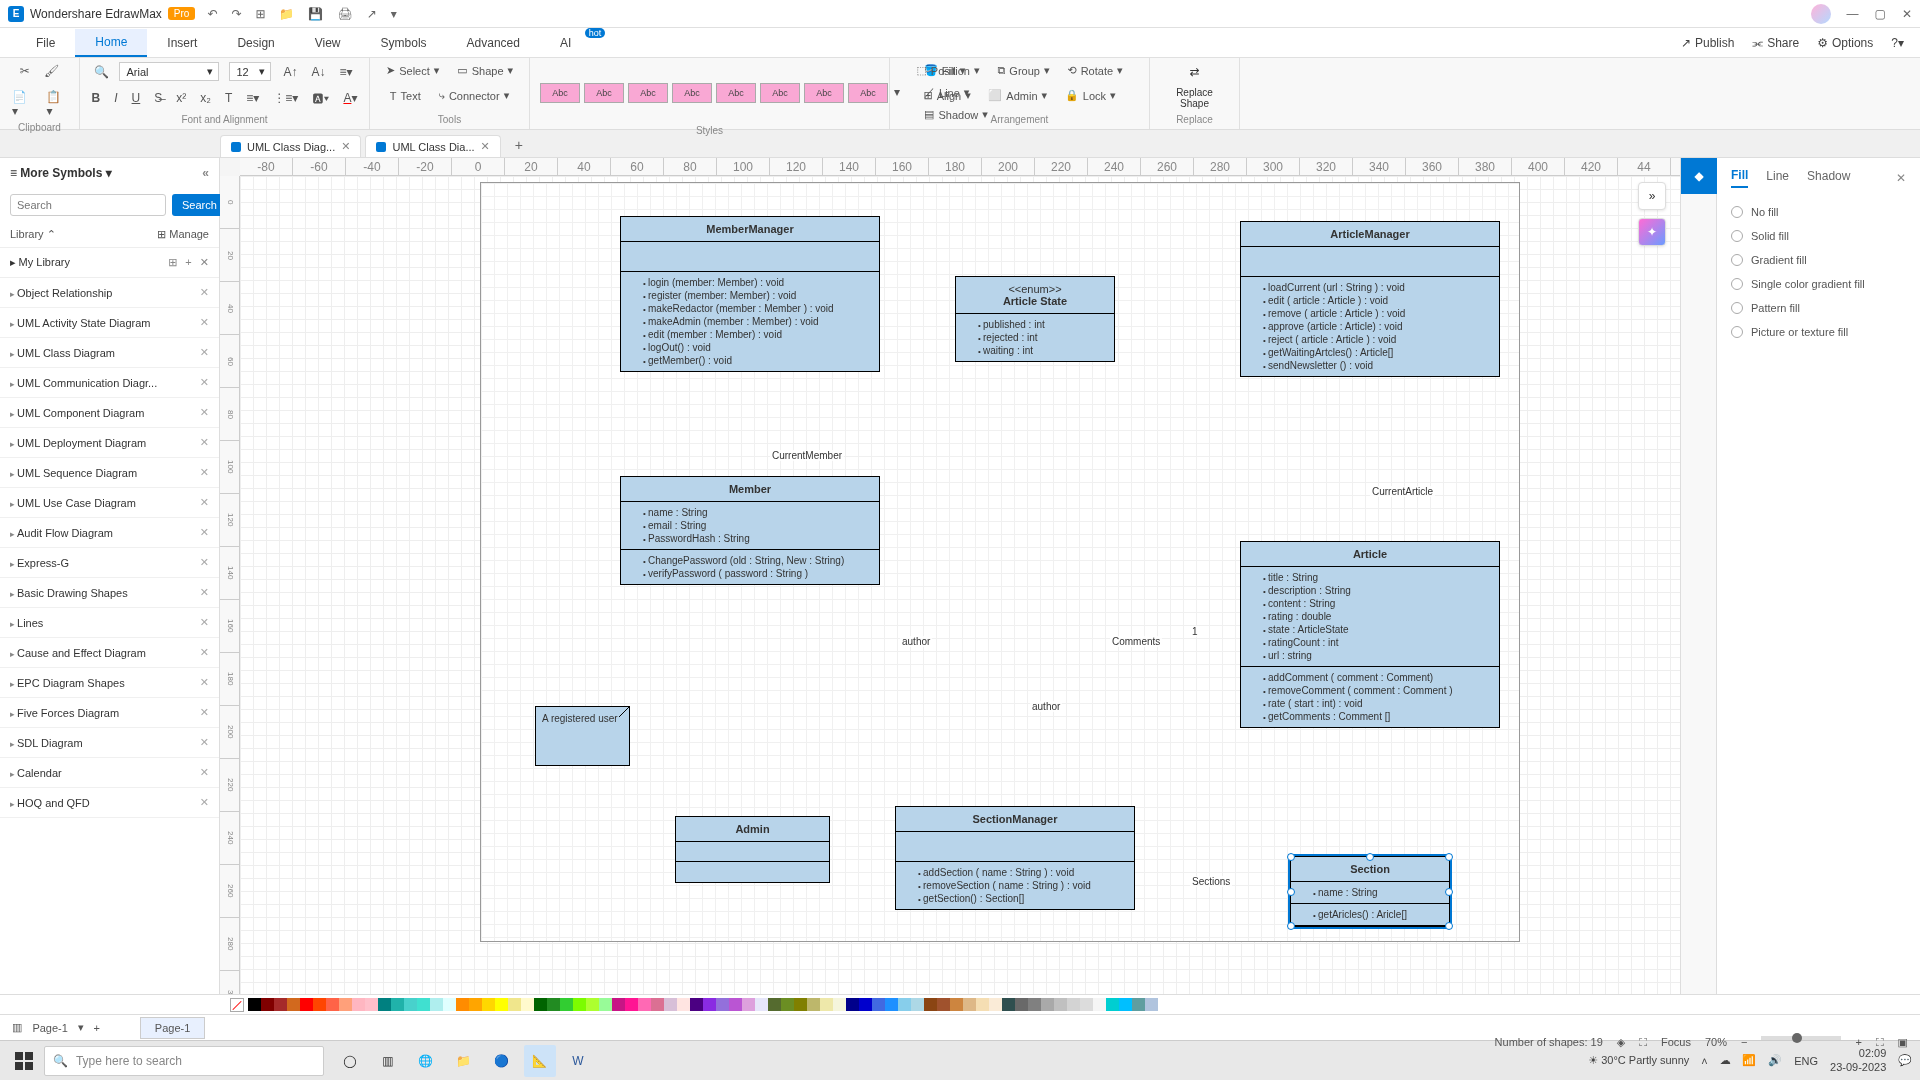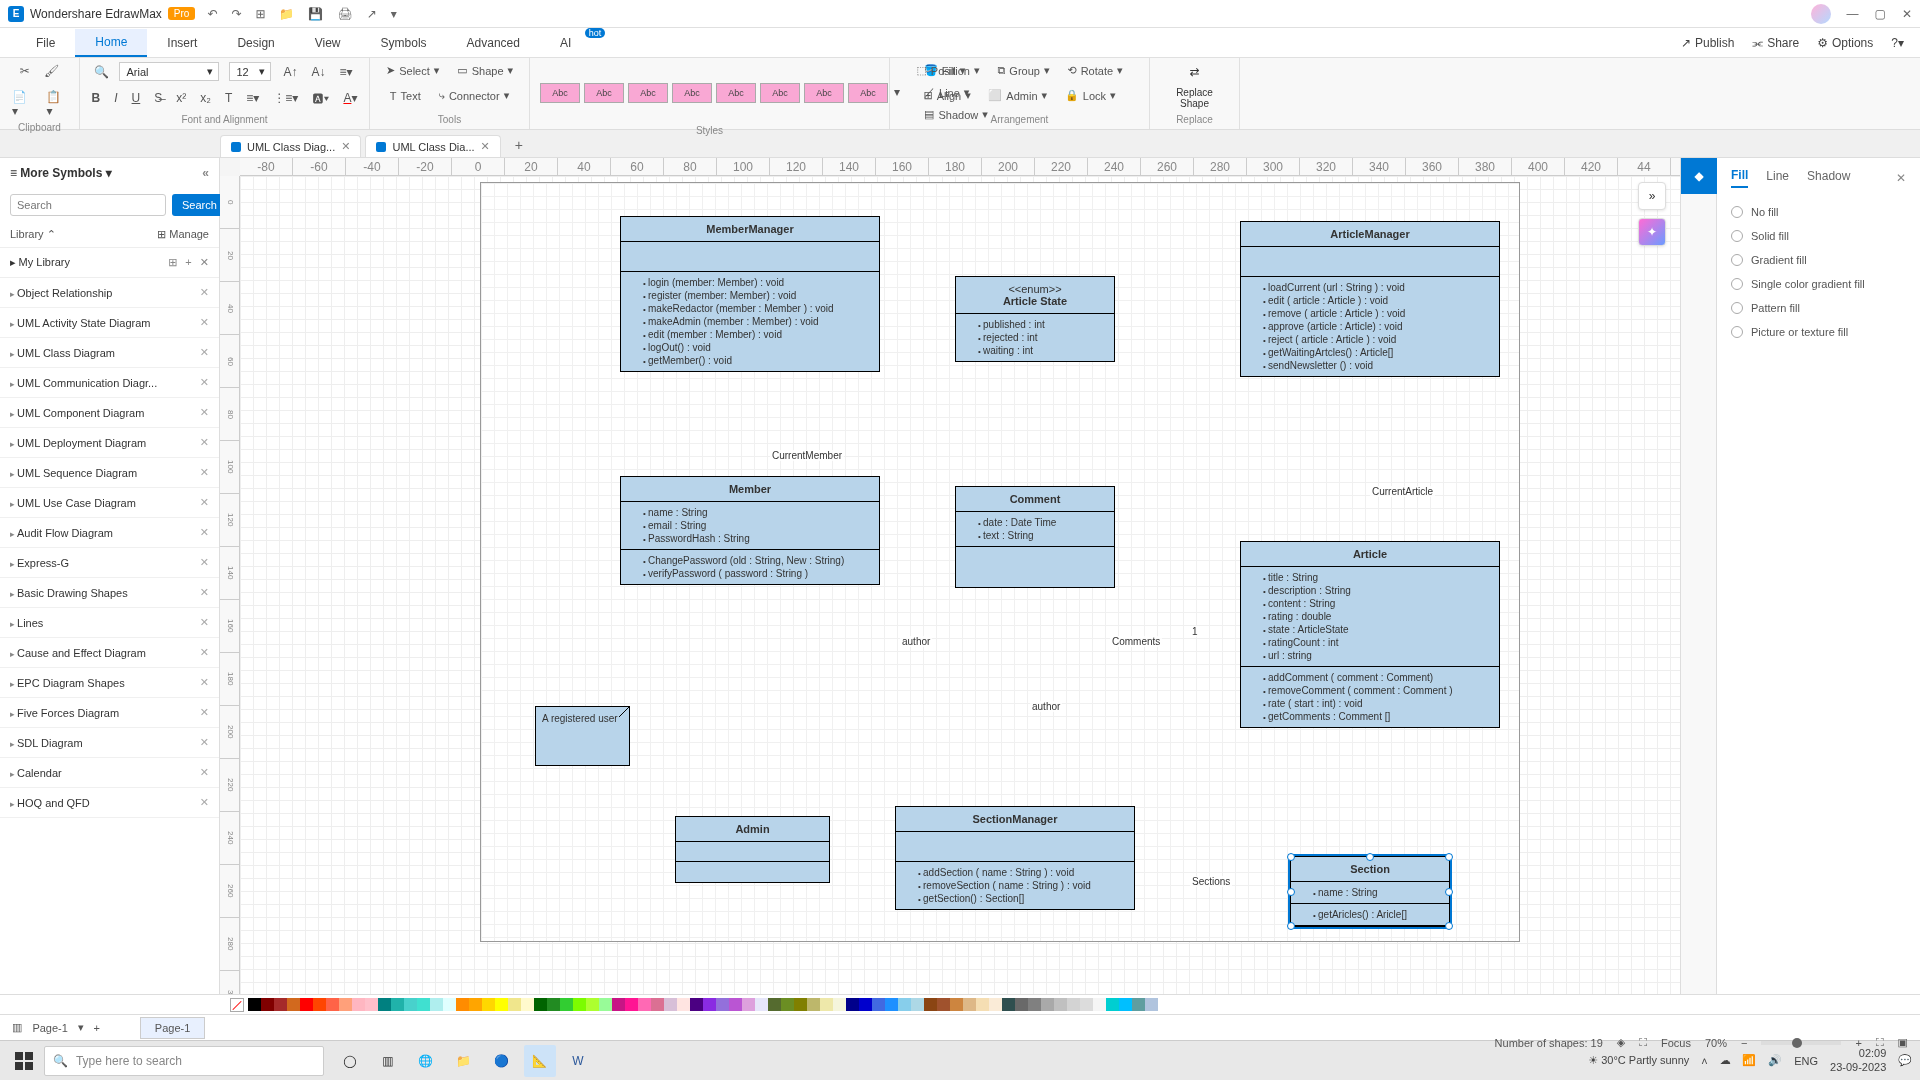--- a/index.html
+++ b/index.html
@@ -106,21 +106,21 @@
 .palette-bar { height:20px; background:#fff; border-top:1px solid #ddd; display:flex; align-items:center; padding:0 220px 0 230px; gap:0; }
 .palette-bar .nocolor { width:14px; height:14px; border:1px solid #aaa; margin-right:4px; position:relative; }
 .palette-bar .nocolor::after { content:""; position:absolute; left:0; top:50%; width:100%; border-top:1px solid red; transform:rotate(-45deg); }
 .palette-bar .swatch { width:13px; height:13px; cursor:pointer; }
 
 
 .statusbar { height:26px; background:#fff; border-top:1px solid #ddd; display:flex; align-items:center; padding:0 12px; font-size:11px; color:#555; }
 .statusbar .sb-left { display:flex; align-items:center; gap:10px; }
 .statusbar .sb-tabs { margin-left:40px; display:flex; align-items:center; }
 .statusbar .sb-tab { padding:4px 14px; background:#e8f0fe; border:1px solid #ccc; font-size:11px; }
-.statusbar .sb-right { margin-left:auto; display:flex; align-items:center; gap:14px;margin-top:30px; }
+.statusbar .sb-right { margin-left:auto; display:flex; align-items:flex-start; gap:14px;margin-top:30px; }
 .zoom-slider { width:80px; height:4px; background:#ddd; position:relative; }
 .zoom-slider::after { content:""; position:absolute; left:38%; top:-3px; width:10px; height:10px; background:#666; border-radius:50%; }
 
 
 .taskbar { height:40px; background:#e8e8e8; border-top:1px solid #ccc; display:flex; align-items:center; padding:0 8px; }
 .taskbar .start { width:32px; height:32px; display:flex; align-items:center; justify-content:center; cursor:pointer; }
 .taskbar .search-box { flex:0 0 280px; height:30px; background:#fff; border:1px solid #ccc; border-radius:2px; display:flex; align-items:center; padding:0 8px; gap:8px; color:#888; font-size:12px; margin-left:4px; }
 .taskbar .tb-icons { display:flex; gap:6px; margin-left:10px; }
 .taskbar .tb-icon { width:32px; height:32px; display:flex; align-items:center; justify-content:center; cursor:pointer; border-radius:2px; }
 .taskbar .tb-right { margin-left:auto; display:flex; align-items:center; gap:12px; font-size:11px; color:#444; }
@@ -496,28 +496,20 @@
             <div class="line">name : String</div>
             <div class="line">email : String</div>
             <div class="line">PasswordHash : String</div>
           </div>
         <div class="uml-section" id="mem-ops">
             <div class="line">ChangePassword (old : String, New : String)</div>
             <div class="line">verifyPassword ( password : String )</div>
           </div>
       </div>
 
-      <div class="uml-class" style="left:715px;top:310px;width:160px">
-        <div class="uml-title">Comment</div>
-        <div class="uml-section" id="com-attrs">
-            <div class="line">date : Date Time</div>
-            <div class="line">text : String</div>
-          </div>
-        <div class="uml-section" style="height:40px"></div>
-      </div>
 
       <div class="uml-class" style="left:1000px;top:365px;width:260px">
         <div class="uml-title">Article</div>
         <div class="uml-section" id="art-attrs">
             <div class="line">title : String</div>
             <div class="line">description : String</div>
             <div class="line">content : String</div>
             <div class="line">rating : double</div>
             <div class="line">state : ArticleState</div>
             <div class="line">ratingCount : int</div>

